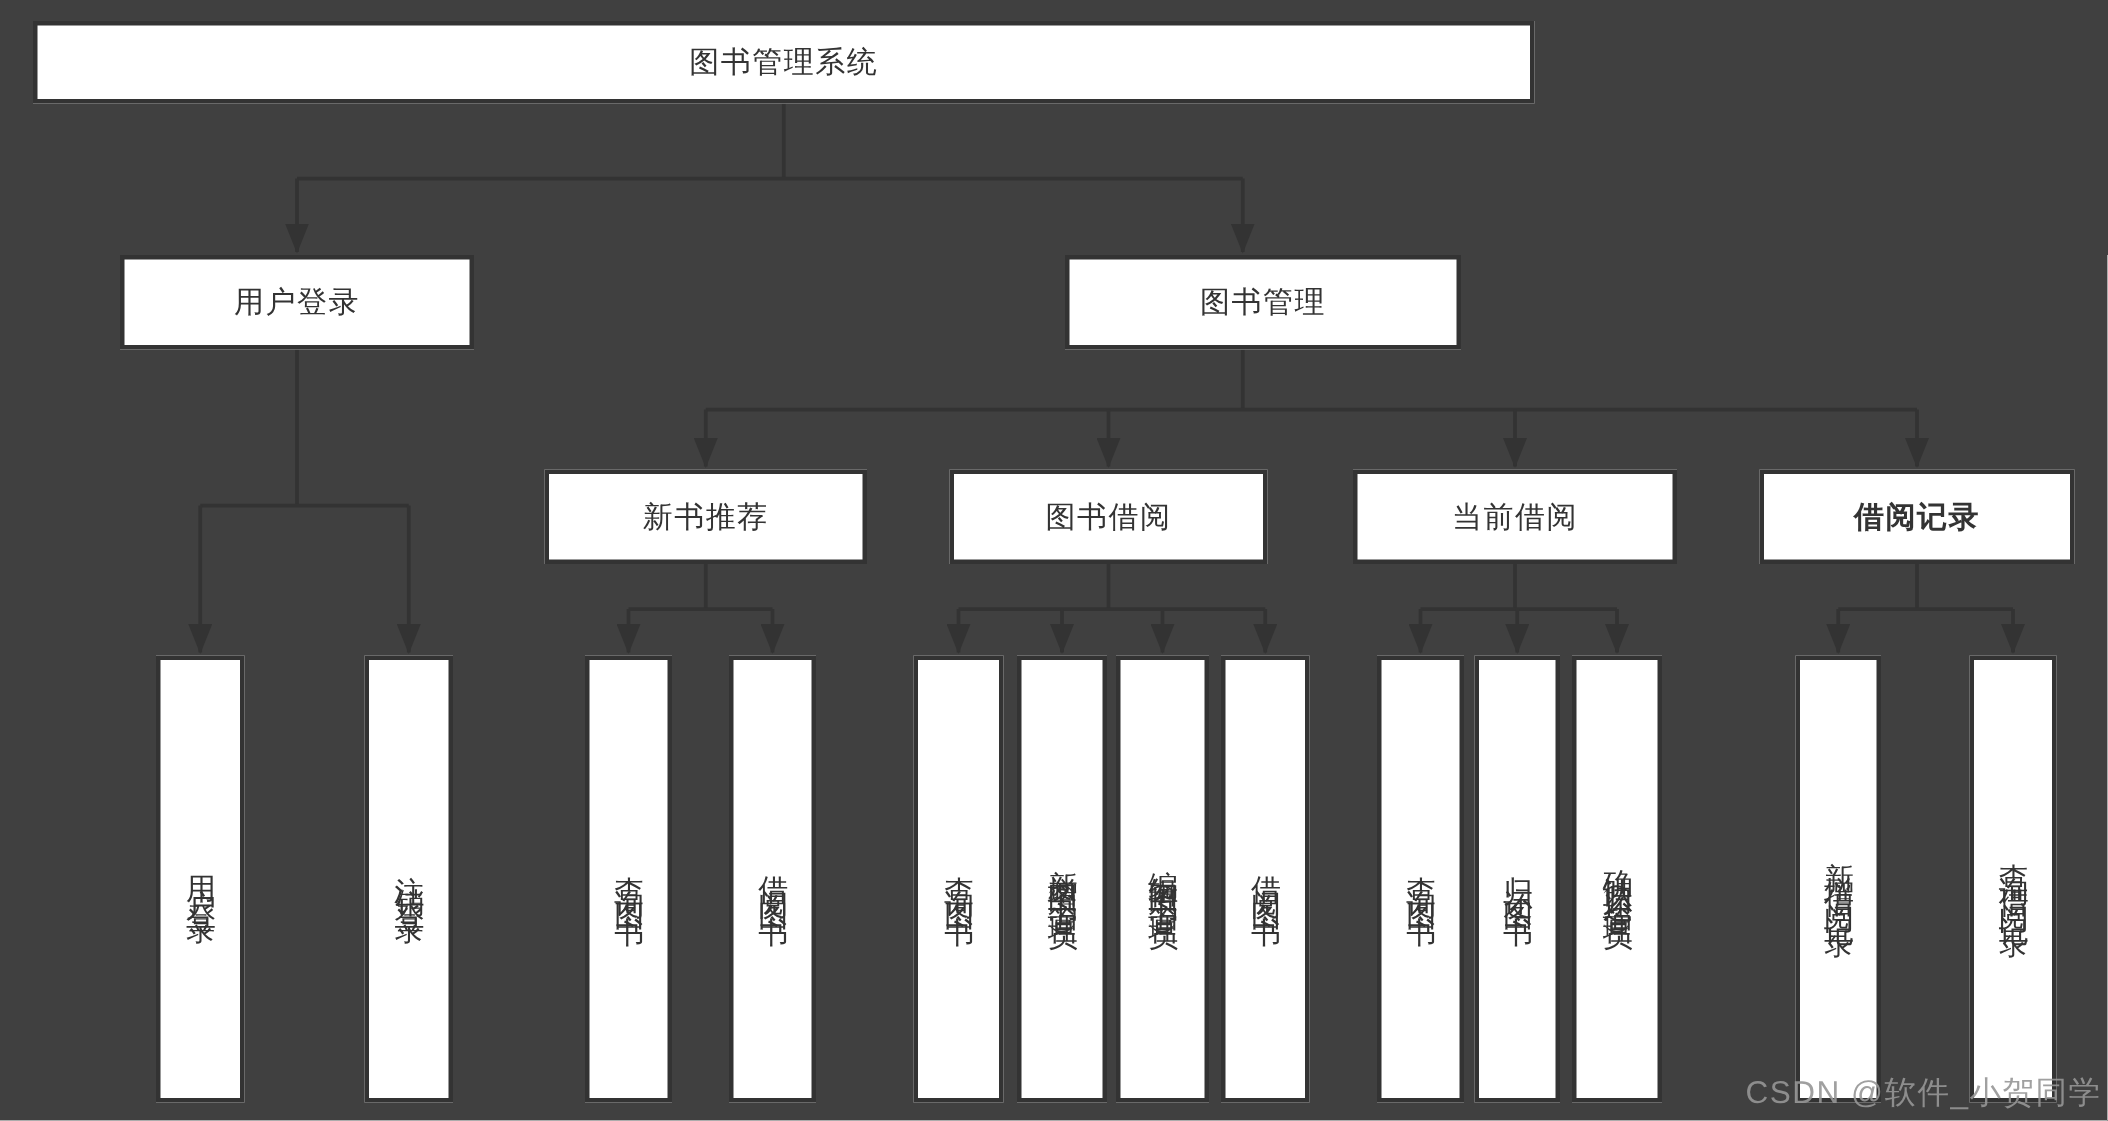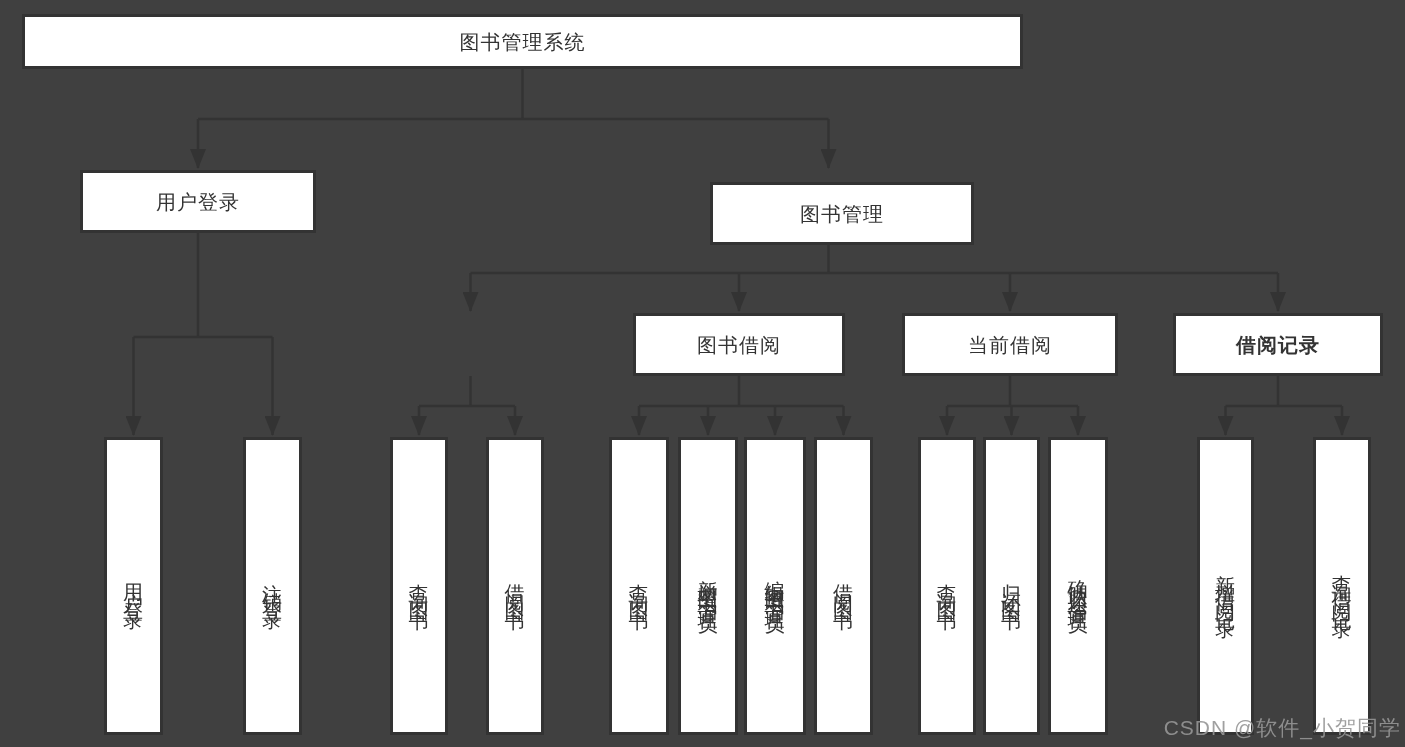--- a/index.html
+++ b/index.html
@@ -83,22 +83,23 @@
       <path d="M1278 376 V406"></path>
       <path d="M1225.5 406 H1342"></path>
       <path d="M1225.5 406 V435" marker-end="url(#arrow)"></path>
       <path d="M1342 406 V435" marker-end="url(#arrow)"></path>
     </g>
   </svg>
 
   <div class="node" style="left:22px;top:14px;width:1001px;height:55px;">图书管理系统</div>
 
   <div class="node" style="left:80px;top:170px;width:236px;height:63px;">用户登录</div>
-  <div class="node" style="left:710px;top:170px;width:264px;height:63px;margin-top:12px;">图书管理</div>
+  <div class="node" style="left:710px;top:170px;width:264px;height:63px;">图书管理</div>
 
+  <div class="node" style="left:363px;top:313px;width:215px;height:63px;">新书推荐</div>
   <div class="node" style="left:633px;top:313px;width:212px;height:63px;">图书借阅</div>
   <div class="node" style="left:902px;top:313px;width:216px;height:63px;">当前借阅</div>
   <div class="node" style="left:1173px;top:313px;width:210px;height:63px;font-weight:bold;">借阅记录</div>
 
   <div class="node vnode" style="left:104px;top:437px;width:59px;height:298px;">用户登录</div>
   <div class="node vnode" style="left:243px;top:437px;width:59px;height:298px;">注销登录</div>
 
   <div class="node vnode" style="left:390px;top:437px;width:58px;height:298px;">查询图书</div>
   <div class="node vnode" style="left:486px;top:437px;width:58px;height:298px;">借阅图书</div>
 

